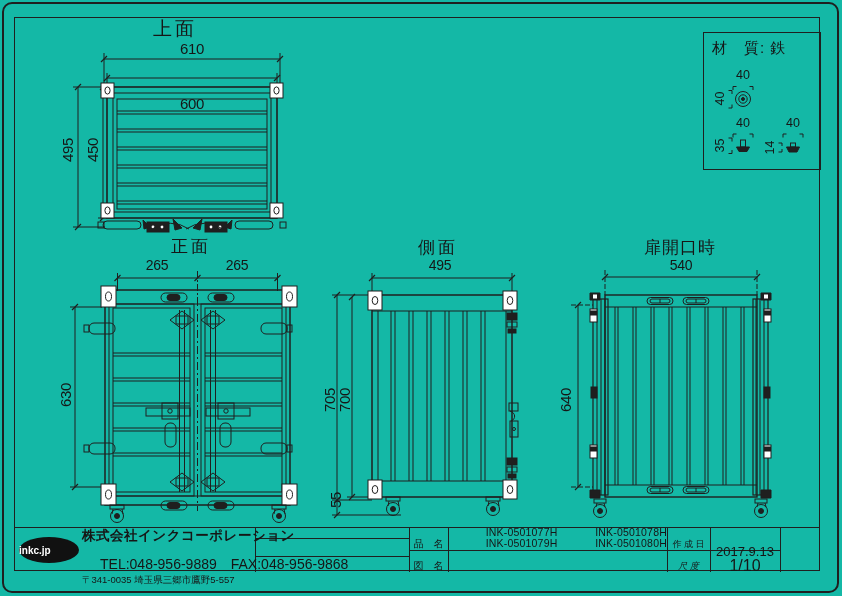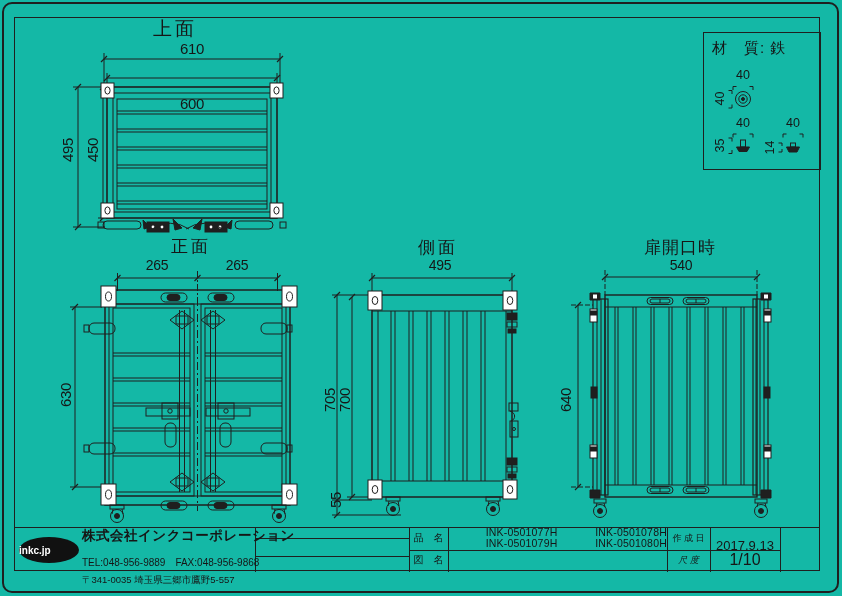--- a/index.html
+++ b/index.html
@@ -21,22 +21,22 @@
   .matbox { position:absolute; left:703px; top:32px; width:118px; height:138px; border:1.5px solid #1f1f1f; }
   .matlabel { position:absolute; left:8px; top:6px; font-size:15px; letter-spacing:1px; white-space:nowrap; }
   
   .tblock { position:absolute; left:14px; top:527px; width:806px; height:44px; border-top:1px solid #1f1f1f; }
   .vline { position:absolute; top:0; width:1px; height:44px; background:#1f1f1f; }
   .hline { position:absolute; height:1px; background:#1f1f1f; }
   .logo { position:absolute; left:19px; top:537px; width:60px; height:26px; background:#111; border-radius:50%;
     color:#fff; font-size:10px; font-weight:bold; display:flex; align-items:center; }
   .company { position:absolute; left:82px; top:527px; font-size:13.5px; font-weight:bold; letter-spacing:0.5px; white-space:nowrap; }
   .addr { position:absolute; left:82px; top:545px; font-size:9.5px; white-space:nowrap;margin-top:29px; }
-  .telfax { position:absolute; left:82px; top:556px; font-size:10px; white-space:nowrap; }
-  .cell { position:absolute; display:flex; align-items:center; justify-content:center; white-space:nowrap; }
+  .telfax { position:absolute; left:100px; top:556px; font-size:14px; white-space:nowrap; }
+  .cell { position:absolute; display:flex; align-items:center; justify-content:center; white-space:nowrap;margin-top:6px; }
   .partgrid { position:absolute; left:448px; top:527px; width:219px; height:22px; display:flex; flex-wrap:wrap; }
   .partgrid span { width:50%; height:11px; line-height:11px; text-align:right; font-size:10.5px; letter-spacing:0.2px; }
 </style>
 </head>
 <body>
 
 <div id="page">
   <div class="pageborder"></div>
   <div class="frame"></div>
 

